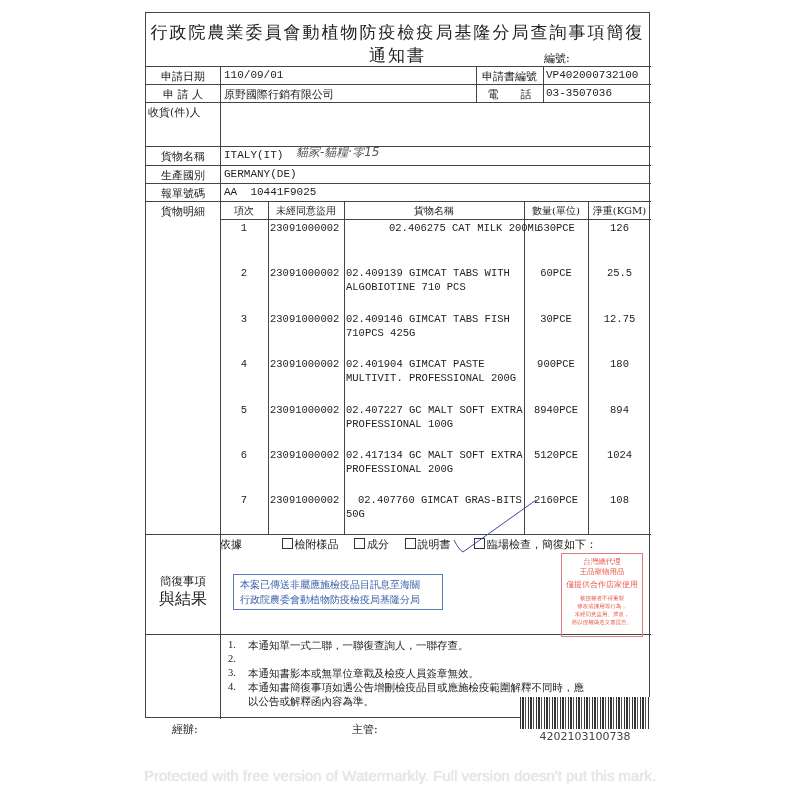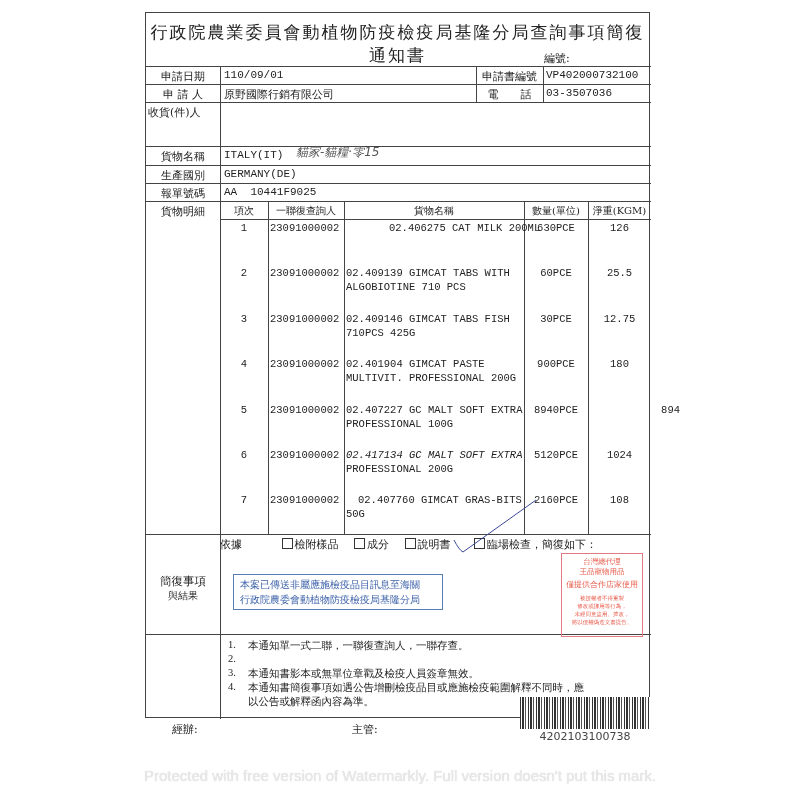--- a/index.html
+++ b/index.html
@@ -75,21 +75,21 @@
   <div class="hand" style="left:150px;top:131px;">貓家-貓糧‧零15</div>
 
   <div class="lbl" style="left:0;top:155px;width:74px;">生產國別</div>
   <div class="val" style="left:78px;top:155px;">GERMANY(DE)</div>
 
   <div class="lbl" style="left:0;top:173px;width:74px;">報單號碼</div>
   <div class="val" style="left:78px;top:173px;white-space:pre;">AA  10441F9025</div>
 
   <div class="lbl" style="left:0;top:191px;width:74px;">貨物明細</div>
   <div class="hdr" style="left:74px;top:191px;width:48px;">項次</div>
-  <div class="hdr" style="left:122px;top:191px;width:76px;">一聯復查詢人</div>
+  <div class="hdr" style="left:122px;top:191px;width:76px;">未經同意盜用</div>
   <div class="hdr" style="left:198px;top:191px;width:180px;">貨物名稱</div>
   <div class="hdr" style="left:378px;top:191px;width:64px;">數量(單位)</div>
   <div class="hdr" style="left:442px;top:191px;width:63px;">淨重(KGM)</div>
 
   <div>
     <div class="cell" style="left:74px;top:208px;width:48px;text-align:center;">1</div>
     <div class="cell" style="left:124px;top:208px;">23091000002</div>
     <div class="cell" style="left:200px;top:208px;margin-left:43px;">02.406275 CAT MILK 200ML</div>
     <div class="cell" style="left:378px;top:208px;width:64px;text-align:center;">630PCE</div>
     <div class="cell" style="left:442px;top:208px;width:63px;text-align:center;">126</div>
@@ -121,43 +121,43 @@
     <div class="cell" style="left:378px;top:344px;width:64px;text-align:center;">900PCE</div>
     <div class="cell" style="left:442px;top:344px;width:63px;text-align:center;">180</div>
   </div>
 
   <div>
     <div class="cell" style="left:74px;top:390px;width:48px;text-align:center;">5</div>
     <div class="cell" style="left:124px;top:390px;">23091000002</div>
     <div class="cell" style="left:200px;top:390px;">02.407227 GC MALT SOFT EXTRA</div>
     <div class="cell" style="left:200px;top:404px;">PROFESSIONAL 100G</div>
     <div class="cell" style="left:378px;top:390px;width:64px;text-align:center;">8940PCE</div>
-    <div class="cell" style="left:442px;top:390px;width:63px;text-align:right;padding-left:29px;">894</div>
+    <div class="cell" style="left:442px;top:390px;width:63px;text-align:center;">894</div>
   </div>
 
   <div>
     <div class="cell" style="left:74px;top:435px;width:48px;text-align:center;">6</div>
     <div class="cell" style="left:124px;top:435px;">23091000002</div>
-    <div class="cell" style="left:200px;top:435px;font-style:italic;">02.417134 GC MALT SOFT EXTRA</div>
+    <div class="cell" style="left:200px;top:435px;">02.417134 GC MALT SOFT EXTRA</div>
     <div class="cell" style="left:200px;top:449px;">PROFESSIONAL 200G</div>
     <div class="cell" style="left:378px;top:435px;width:64px;text-align:center;">5120PCE</div>
     <div class="cell" style="left:442px;top:435px;width:63px;text-align:center;">1024</div>
   </div>
 
   <div>
     <div class="cell" style="left:74px;top:480px;width:48px;text-align:center;">7</div>
     <div class="cell" style="left:124px;top:480px;">23091000002</div>
     <div class="cell" style="left:200px;top:480px;margin-left:12px;">02.407760 GIMCAT GRAS-BITS</div>
     <div class="cell" style="left:200px;top:494px;">50G</div>
     <div class="cell" style="left:378px;top:480px;width:64px;text-align:center;">2160PCE</div>
     <div class="cell" style="left:442px;top:480px;width:63px;text-align:center;">108</div>
   </div>
 
   <div class="lbl" style="left:0;top:561px;width:74px;font-size:11.5px;">簡復事項</div>
-  <div class="lbl" style="left:0;top:576px;width:74px;font-size:10px;">與結果</div>
+  <div class="lbl" style="left:0;top:576px;width:74px;font-size:16px;">與結果</div>
 
   <div class="basis">
     <span style="margin-right:36px;">依據</span>
     <span class="item"><span class="cb"></span><span>檢附樣品</span></span>
     <span class="item"><span class="cb"></span><span>成分</span></span>
     <span class="item"><span class="cb"></span><span>說明書</span></span>
     <span class="item" style="margin-left:8px;"><span class="cb"></span><span>臨場檢查，簡復如下：</span></span>
   </div>
 
   <svg class="check" style="left:305px;top:485px;" width="90" height="60">

